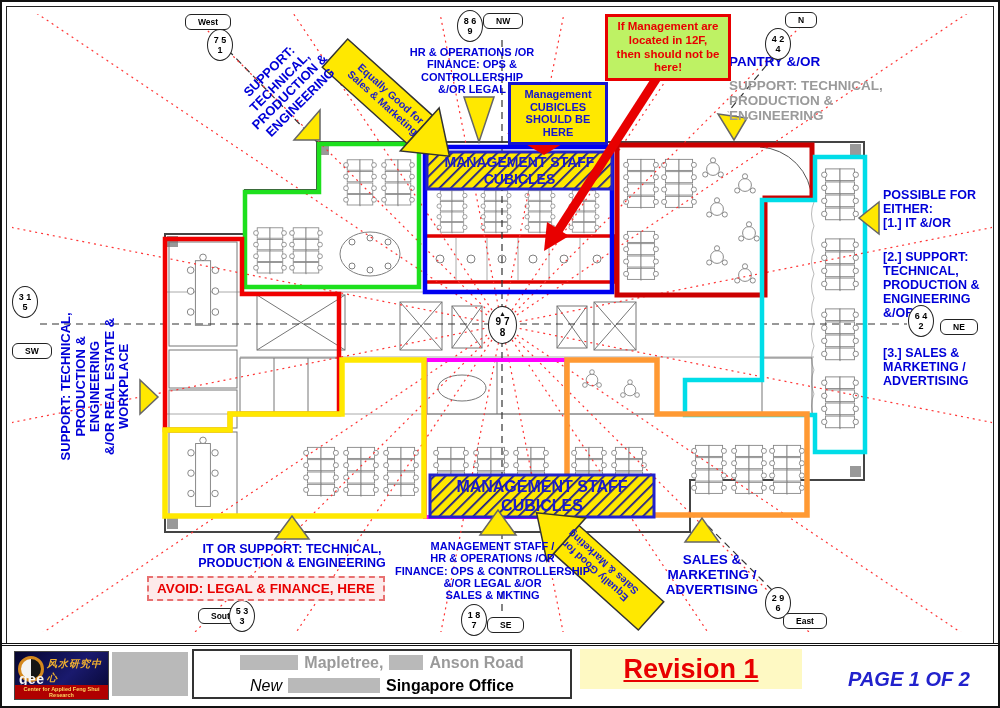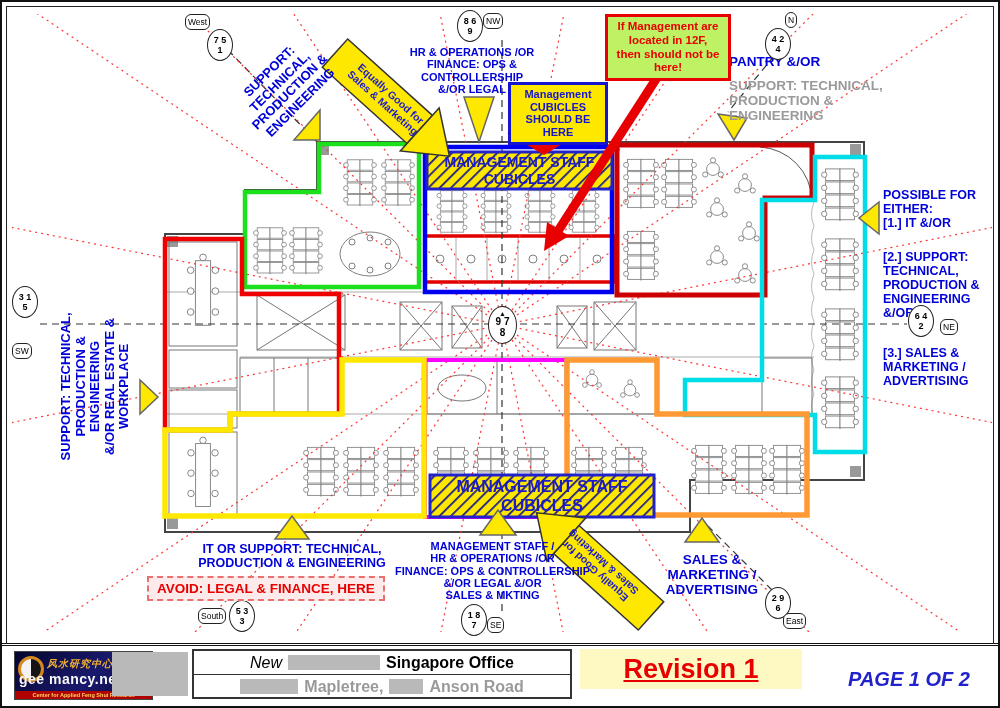--- a/index.html
+++ b/index.html
@@ -9,36 +9,36 @@
   svg.plan{position:absolute;left:0;top:0;}
   
   .ann{position:absolute;font-weight:bold;color:#0000d8;white-space:pre-line;text-align:center;line-height:1.12;}
   .ann.la{text-align:left;}
   .gray{color:#9a9a9a;margin-top:8px;}
   
   .ccircle{position:absolute;display:flex;flex-direction:column;align-items:center;justify-content:center;
            background:#fff;border:1.6px solid #222;border-radius:50%;width:24px;height:30px;
            font-size:9px;font-weight:bold;line-height:1.15;z-index:6;}
   .cbox{position:absolute;background:#fff;border:1.6px solid #222;border-radius:6px;font-size:8.5px;
-        font-weight:normal;padding:2px 2px;text-align:right;z-index:6;}
+        font-weight:bold;padding:2px 12px;text-align:right;z-index:6;}
   .marker{font-size:7px;line-height:4px;color:#111;}
   
   .mgmtbox{position:absolute;left:506px;top:80px;width:92px;background:#ffe800;border:3px solid #1515d0;
            color:#1515d0;font-weight:bold;font-size:11px;text-align:center;white-space:pre-line;
            line-height:1.15;padding:3px 1px;z-index:7;}
   .warnbox{position:absolute;left:603px;top:12px;width:120px;background:#bef264;border:3px solid #e80000;
            color:#e80000;font-weight:bold;font-size:11.5px;text-align:center;white-space:pre-line;
            line-height:1.2;padding:3px 0;z-index:7;}
   .avoidbox{position:absolute;left:145px;top:574px;width:234px;background:#fdeaea;border:2px dashed #e87070;
            color:#e80000;font-weight:bold;font-size:13.5px;text-align:center;padding:3px 0;z-index:7;}
   .bannertext{position:absolute;color:#1a1acc;font-weight:bold;text-align:center;white-space:pre-line;z-index:6;}
   
   .footer{position:absolute;left:0;top:641px;width:1000px;height:67px;border-top:3px double #111;background:#fff;}
   .logo{position:absolute;left:12px;top:5px;width:93px;height:47px;background:linear-gradient(135deg,#05052e,#1a1a6e 55%,#05052e);
-        border:1px solid #444;overflow:hidden;padding-left:44px;}
+        border:1px solid #444;overflow:hidden;}
   .yy{position:absolute;left:3px;top:4px;width:26px;height:26px;border-radius:50%;
       background:linear-gradient(90deg,#f3f3f3 50%,#151515 50%);border:3px solid #d4881e;box-sizing:border-box;}
   .cnline{position:absolute;left:32px;top:5px;color:#f0b030;font-size:10px;font-weight:bold;font-style:italic;letter-spacing:1px;}
   .domainline{position:absolute;left:4px;top:19px;color:#f8f8f8;font-size:14px;font-weight:bold;letter-spacing:.5px;}
   .tagline{position:absolute;left:0;bottom:0;width:100%;background:#b00000;color:#ffd760;
            font-size:5.5px;font-weight:bold;text-align:center;padding:1px 0;}
   .redact{display:inline-block;background:#b9b9b9;height:15px;vertical-align:middle;}
   .grayblock{position:absolute;left:110px;top:6px;width:76px;height:44px;background:#b9b9b9;}
   .titleblock{position:absolute;left:190px;top:3px;width:380px;height:50px;border:2px solid #333;background:#fff;box-sizing:border-box;}
   .trow{height:23px;display:flex;align-items:center;justify-content:center;gap:6px;font-size:16px;}
@@ -413,30 +413,30 @@
 
   <div class="footer">
     <div class="logo">
       <div class="yy"></div>
       <div class="cnline">风水研究中心</div>
       <div class="domainline">gee mancy.net</div>
       <div class="tagline">Center for Applied Feng Shui Research</div>
     </div>
     <div class="grayblock"></div>
     <div class="titleblock">
-      <div class="trow trow1">
-        <span class="pfx">New</span>
-        <span class="redact" style="width:92px;"></span>
-        <span class="main">Singapore Office</span>
-      </div>
       <div class="trow trow2">
         <span class="redact" style="width:58px;"></span>
         <span>Mapletree,</span>
         <span class="redact" style="width:34px;"></span>
         <span>Anson Road</span>
       </div>
+      <div class="trow trow1">
+        <span class="pfx">New</span>
+        <span class="redact" style="width:92px;"></span>
+        <span class="main">Singapore Office</span>
+      </div>
     </div>
     <div class="revbox">
       <span>Revision 1</span>
     </div>
     <div class="pageno">PAGE 1 OF 2</div>
   </div>
 </div>
 
 </body></html>

